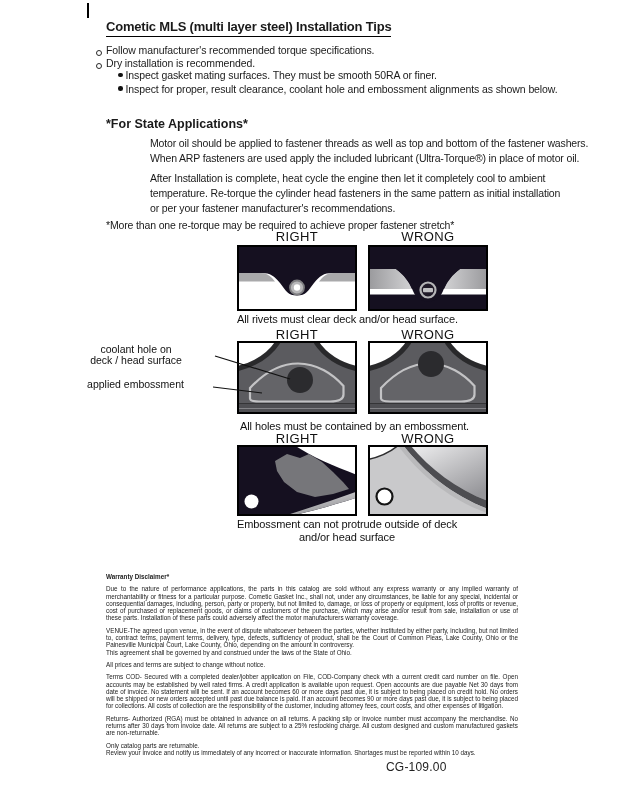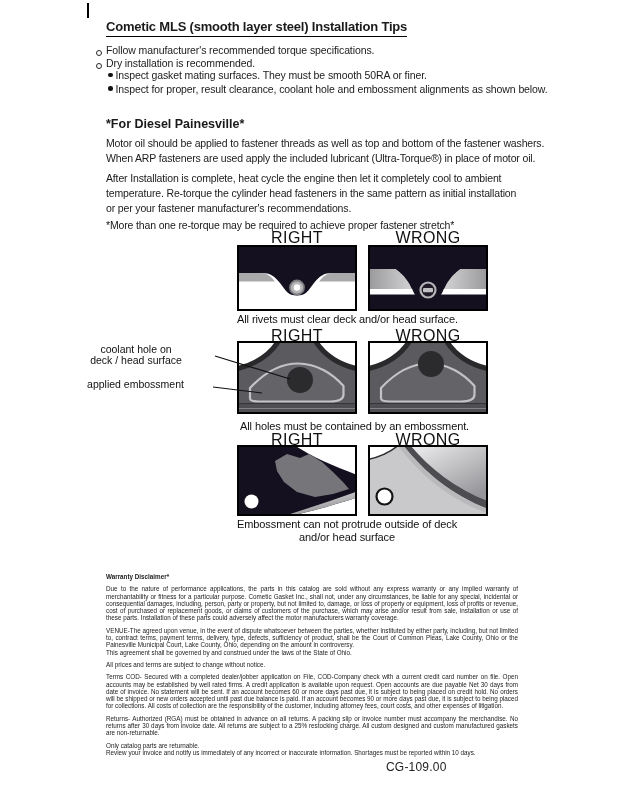--- a/index.html
+++ b/index.html
@@ -18,32 +18,32 @@
   
   .page-title{
     left:106px;top:19px;font-size:13px;font-weight:bold;letter-spacing:-0.2px;
     border-bottom:1.6px solid #000;padding-bottom:2px;
   }
 
   
   .tips{left:96px;top:42px;font-size:10.5px;letter-spacing:-0.1px;}
   .tip-row{display:flex;align-items:flex-end;height:13.5px;}
   .o-bullet{width:4px;height:4px;border:1px solid #2a2a2a;border-radius:50%;margin:4px 4px 0 0;flex:none;}
-  .sub-row{display:flex;align-items:flex-start;height:13.5px;margin-left:12px;}
+  .sub-row{display:flex;align-items:flex-start;height:13.5px;margin-left:22px;}
   .f-bullet{width:4.5px;height:4.5px;background:#111;border-radius:50%;margin:3.6px 3px 0 0;flex:none;}
 
   
   .diesel-heading{left:106px;top:117px;font-size:12.5px;font-weight:bold;}
-  .body-par{font-size:10.5px;line-height:15px;letter-spacing:-0.15px;}
+  .body-par{font-size:10.5px;line-height:15px;letter-spacing:-0.15px;margin-left:44px;}
   .par1{left:106px;top:136px;}
   .par2{left:106px;top:171px;}
   .note{left:106px;top:219px;font-size:10.5px;letter-spacing:-0.15px;}
 
   
-  .dg-label{width:120px;text-align:center;font-size:16px;letter-spacing:0.4px;color:#111;}
+  .dg-label{width:120px;text-align:center;font-size:13px;letter-spacing:0.4px;color:#111;}
   .dg-caption{font-size:11px;letter-spacing:-0.1px;color:#111;line-height:12.5px;text-align:center;}
   .ann-label{font-size:10.5px;line-height:11px;text-align:center;color:#111;}
   .dg-box{line-height:0;}
   svg{display:block;}
   .ann-overlay{left:110px;top:336px;z-index:5;pointer-events:none;}
 
   
   .legal{left:106px;top:573px;width:412px;font-size:6.3px;line-height:7.3px;color:#222;}
   .legal h4{margin:0 0 5px 0;font-size:6.3px;font-weight:bold;}
   .legal p{margin:0 0 5px 0;text-align:justify;}
@@ -69,42 +69,42 @@
     </linearGradient>
     <linearGradient id="silver2" x1="0" y1="0" x2="0.7" y2="1">
       <stop offset="0" stop-color="#f0f0f1"></stop>
         <stop offset="1" stop-color="#96969a"></stop>
     </linearGradient>
   </defs>
 </svg>
 
 <div class="abs crop-mark"></div>
 
-<div class="abs page-title nowrap">Cometic MLS (smooth layer steel) Installation Tips</div>
+<div class="abs page-title nowrap">Cometic MLS (multi layer steel) Installation Tips</div>
 
 <div class="abs tips">
   <div class="tip-row">
     <span class="o-bullet"></span>
     <span class="nowrap">Follow manufacturer's recommended torque specifications.</span>
   </div>
   <div class="tip-row">
     <span class="o-bullet"></span>
     <span class="nowrap">Dry installation is recommended.</span>
   </div>
   <div class="sub-row">
     <span class="f-bullet"></span>
     <span class="nowrap">Inspect gasket mating surfaces.  They must be smooth 50RA or finer.</span>
   </div>
   <div class="sub-row">
     <span class="f-bullet"></span>
     <span class="nowrap">Inspect for proper, result clearance, coolant hole and embossment alignments as shown below.</span>
   </div>
 </div>
 
-<div class="abs diesel-heading nowrap">*For Diesel Painesville*</div>
+<div class="abs diesel-heading nowrap">*For State Applications*</div>
 <div class="abs body-par par1 preline">Motor oil should be applied to fastener threads as well as top and bottom of the fastener washers.
 When ARP fasteners are used apply the included lubricant (Ultra-Torque®) in place of motor oil.</div>
 <div class="abs body-par par2 preline">After Installation is complete, heat cycle the engine then let it completely cool to ambient
 temperature. Re-torque the cylinder head fasteners in the same pattern as initial installation
 or per your fastener manufacturer's recommendations.</div>
 <div class="abs note nowrap">*More than one re-torque may be required to achieve proper fastener stretch*</div>
 
 <div class="abs dg-label" style="left:237px;top:229px">RIGHT</div>
 <div class="abs dg-label" style="left:368px;top:229px">WRONG</div>
 

